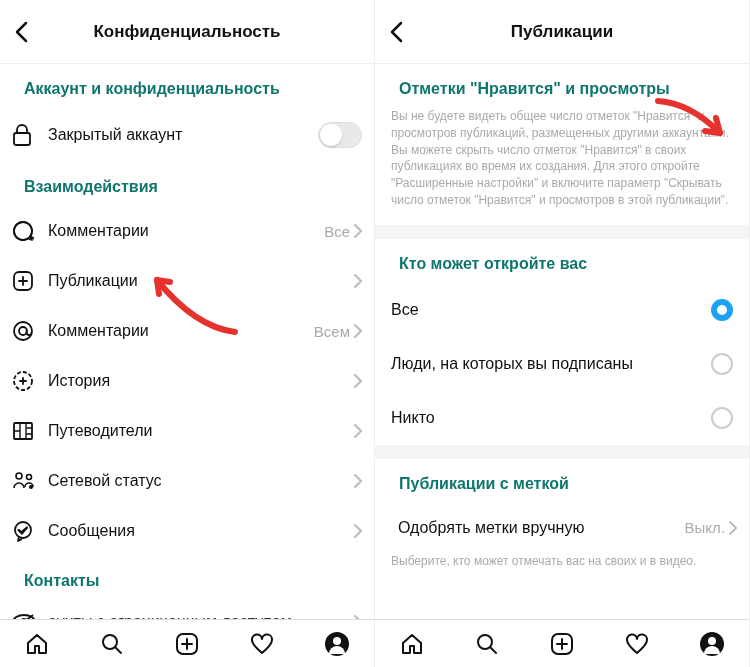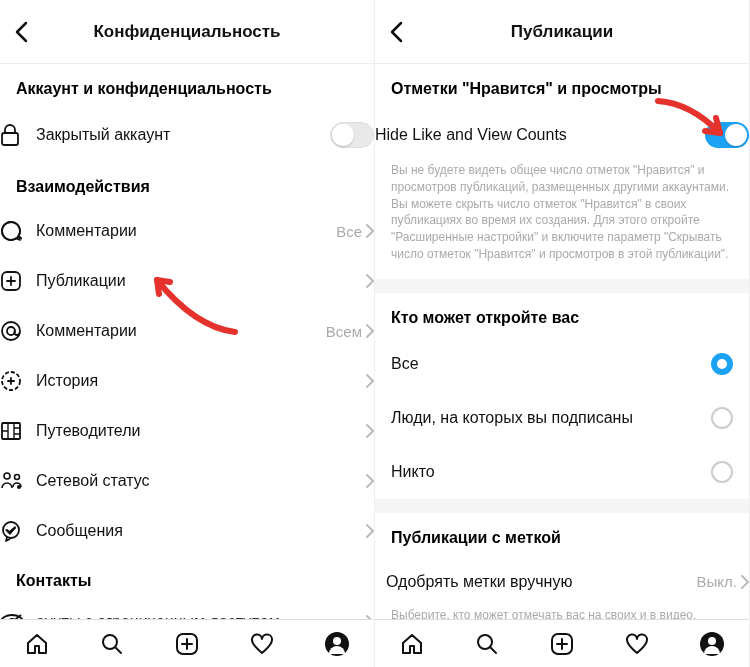--- a/index.html
+++ b/index.html
@@ -39,27 +39,28 @@
     font-weight: 700;
     color: #111;
   }
   .content {
     flex: 1;
     overflow-y: auto;
   }
   .section-title {
     font-size: 16px;
     font-weight: 700;
-    color: #000000;
+    color: #0f766e;
     padding: 16px 16px 10px;
+    margin-left: 8px;
   }
   .row {
     display: flex;
     align-items: center;
-    padding: 14px 0;
+    padding: 14px 12px;
     min-height: 50px;
   }
   .row-icon {
     width: 26px;
     display: flex;
     align-items: center;
     justify-content: flex-start;
     flex-shrink: 0;
   }
   .row-label {
@@ -361,24 +362,20 @@
       <svg width="14" height="22" viewBox="0 0 14 22">
           <path d="M12 2 L3 11 L12 20" stroke="#111" stroke-width="2.5" fill="none" stroke-linecap="round" stroke-linejoin="round"></path>
         </svg>
     </div>
     <h1>Публикации</h1>
   </div>
 
   <div class="content">
     <div class="section-title">Отметки "Нравится" и просмотры</div>
 
-    <div class="row">
-      <div class="row-label" style="margin-left:0">Hide Like and View Counts</div>
-      <div class="toggle-on"></div>
-    </div>
 
     <div class="helper-text">Вы не будете видеть общее число отметок "Нравится" и просмотров публикаций, размещенных другими аккаунтами. Вы можете скрыть число отметок "Нравится" в своих публикациях во время их создания. Для этого откройте "Расширенные настройки" и включите параметр "Скрывать число отметок "Нравится" и просмотров в этой публикации".</div>
 
     <div class="spacer"></div>
 
     <div class="section-title">Кто может откройте вас</div>
 
     <div class="radio-row">
       <div class="radio-label">Все</div>
       <div class="radio-on"></div>

